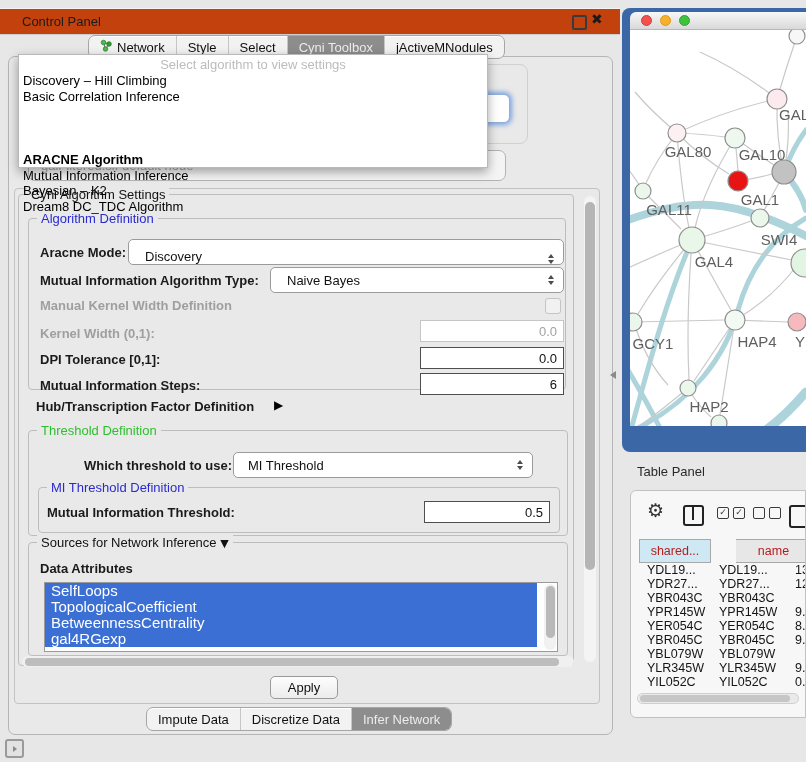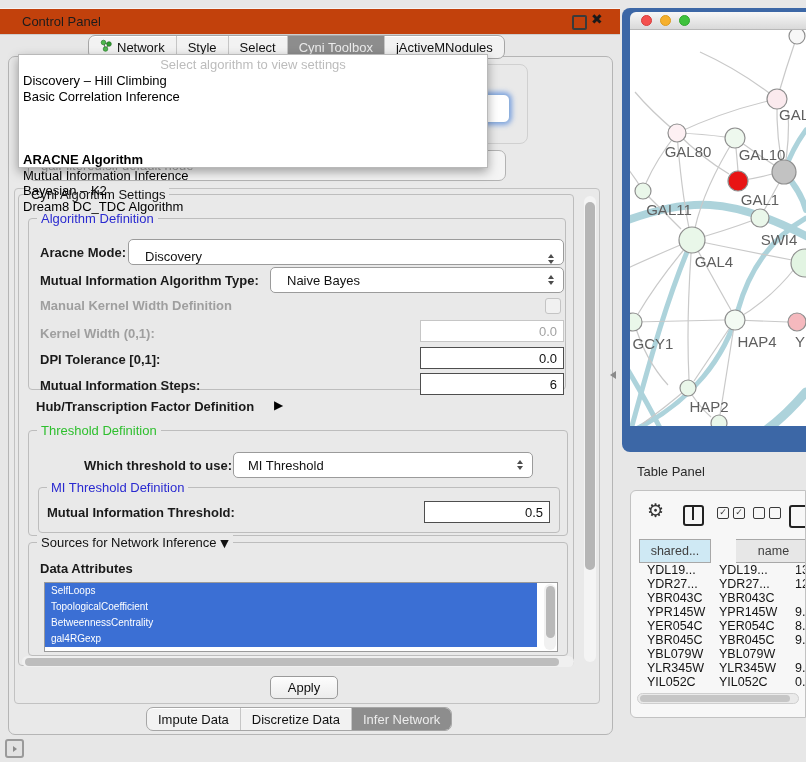--- a/index.html
+++ b/index.html
@@ -69,21 +69,21 @@
   .field.disabled{border-color:#c6c6c6;color:#a2a2a2;}
 
   #manual-kernel-checkbox{left:545px;top:298px;width:14px;height:14px;background:#f1f1f1;
     border:1px solid #c4c4c4;border-radius:3px;}
 
   .expander{position:absolute;font-size:12px;color:#000;}
 
   
   #attr-list{left:44px;top:582px;width:514px;height:70px;background:#fff;border:1px solid #9a9a9a;
     overflow:hidden;box-sizing:border-box;}
-  .attr-item{background:#3b6fd4;color:#fff;font-size:10px;height:16px;line-height:16px;
+  .attr-item{background:#3b6fd4;color:#fff;font-size:15px;height:16px;line-height:16px;
     padding-left:6px;width:486px;}
   #attr-vscroll{position:absolute;right:1px;top:1px;width:12px;height:66px;background:#f1f1f1;border-radius:6px;}
   #attr-vthumb{position:absolute;left:1.5px;top:2px;width:9px;height:52px;background:#b9b9b9;border-radius:5px;}
 
   
   #settings-hscroll{left:22px;top:656px;width:552px;height:11px;background:#f0f0f0;border-radius:6px;}
   #settings-hthumb{position:absolute;left:3px;top:1.5px;width:534px;height:8px;background:#bdbdbd;border-radius:5px;}
   #settings-vscroll{left:584px;top:196px;width:12px;height:466px;background:#f4f4f4;border-radius:6px;}
   #settings-vthumb{position:absolute;left:1px;top:6px;width:10px;height:368px;background:#b5b5b5;border-radius:6px;}
 
@@ -119,21 +119,21 @@
   #columns-icon{left:52px;width:17px;height:17px;border:2px solid #222;border-radius:3px;}
   #columns-icon .d{position:absolute;left:6.5px;top:0;width:2px;height:13px;background:#222;}
   .cb-pair{display:flex;gap:4px;}
   .cb{width:10px;height:10px;border:1.5px solid #3a3a3a;border-radius:2px;font-size:9px;line-height:9px;
     color:#3a3a3a;text-align:center;font-family:"DejaVu Sans",sans-serif;}
   #checked-pair{left:86px;top:16px;}
   #unchecked-pair{left:122px;top:16px;}
   #tableset-icon{left:158px;width:22px;height:19px;border:2px solid #222;border-radius:3px;}
 
   #thead{position:absolute;left:8px;top:48px;display:flex;height:24px;}
-  .hcell{background:#e7e7e7;border:1px solid #a8a8a8;border-left:none;font-size:12.5px;color:#404040;
+  .hcell{background:#e7e7e7;border:1px solid #a8a8a8;border-left:none;font-size:12.5px;color:#b91c1c;
     display:flex;align-items:center;justify-content:center;box-sizing:border-box;}
   .hcell:first-child{border-left:1px solid #a8a8a8;}
   .hcell.hl{background:#cfe9f4;}
   #tbody{position:absolute;left:8px;top:72px;}
   .trow{display:flex;height:14px;}
   .tcell{font-size:12.5px;color:#151515;padding-left:8px;box-sizing:border-box;white-space:nowrap;overflow:hidden;}
   #table-hscroll{position:absolute;left:6px;top:202px;width:162px;height:11px;background:#eaeaea;
     border:1px solid #cfcfcf;border-radius:6px;box-sizing:border-box;}
   #table-hthumb{position:absolute;left:2px;top:1px;width:150px;height:7px;background:#c6c6c6;border-radius:4px;}
 </style>

